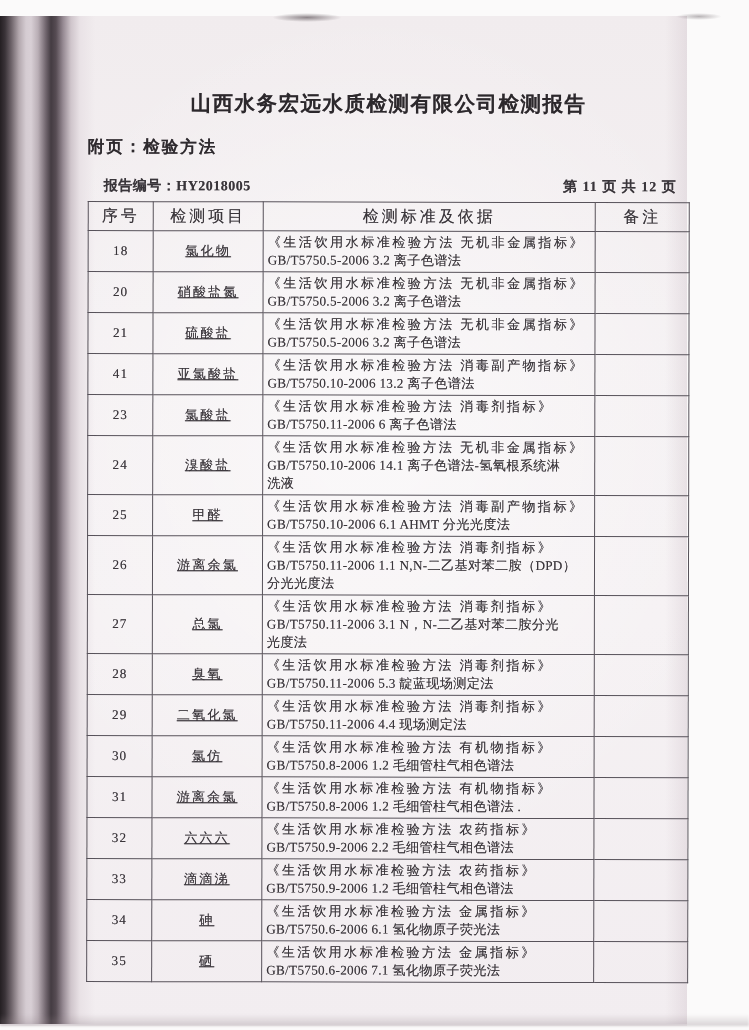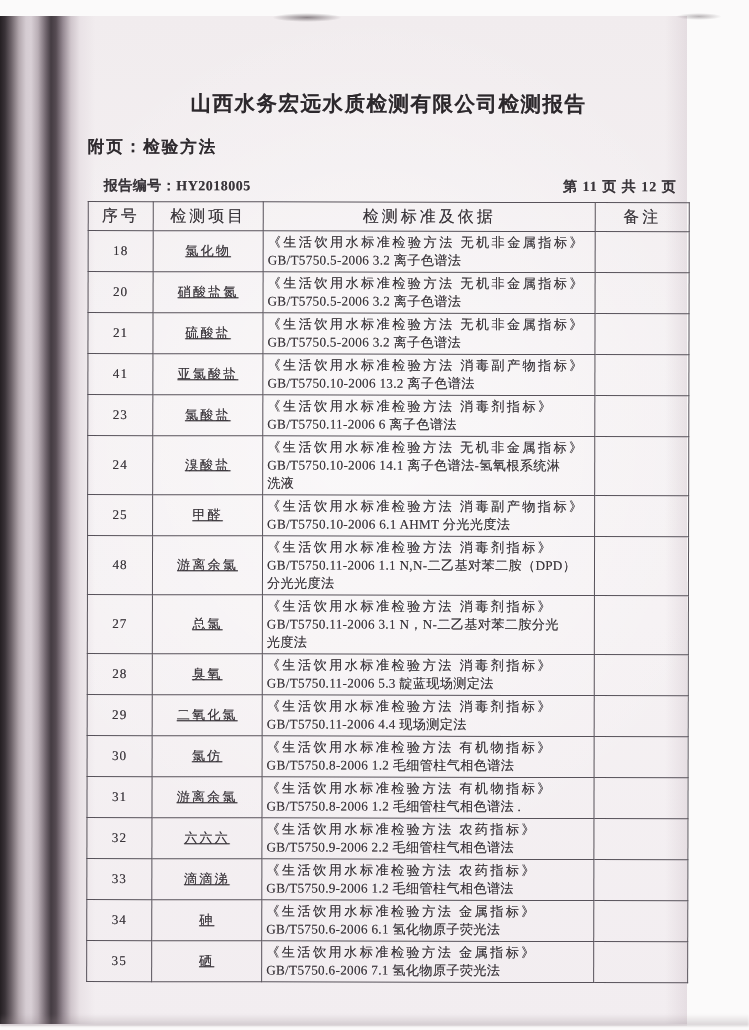--- a/index.html
+++ b/index.html
@@ -166,21 +166,21 @@
 
   <tr>
     <td class="c-no">25</td>
     <td class="c-item">甲醛</td>
     <td class="c-std">《生活饮用水标准检验方法 消毒副产物指标》
 GB/T5750.10-2006 6.1 AHMT 分光光度法</td>
     <td class="c-remark"></td>
   </tr>
 
   <tr>
-    <td class="c-no">48</td>
+    <td class="c-no">26</td>
     <td class="c-item">游离余氯</td>
     <td class="c-std">《生活饮用水标准检验方法  消毒剂指标》
 GB/T5750.11-2006 1.1 N,N-二乙基对苯二胺（DPD）
 分光光度法</td>
     <td class="c-remark"></td>
   </tr>
 
   <tr>
     <td class="c-no">27</td>
     <td class="c-item">总氯</td>

